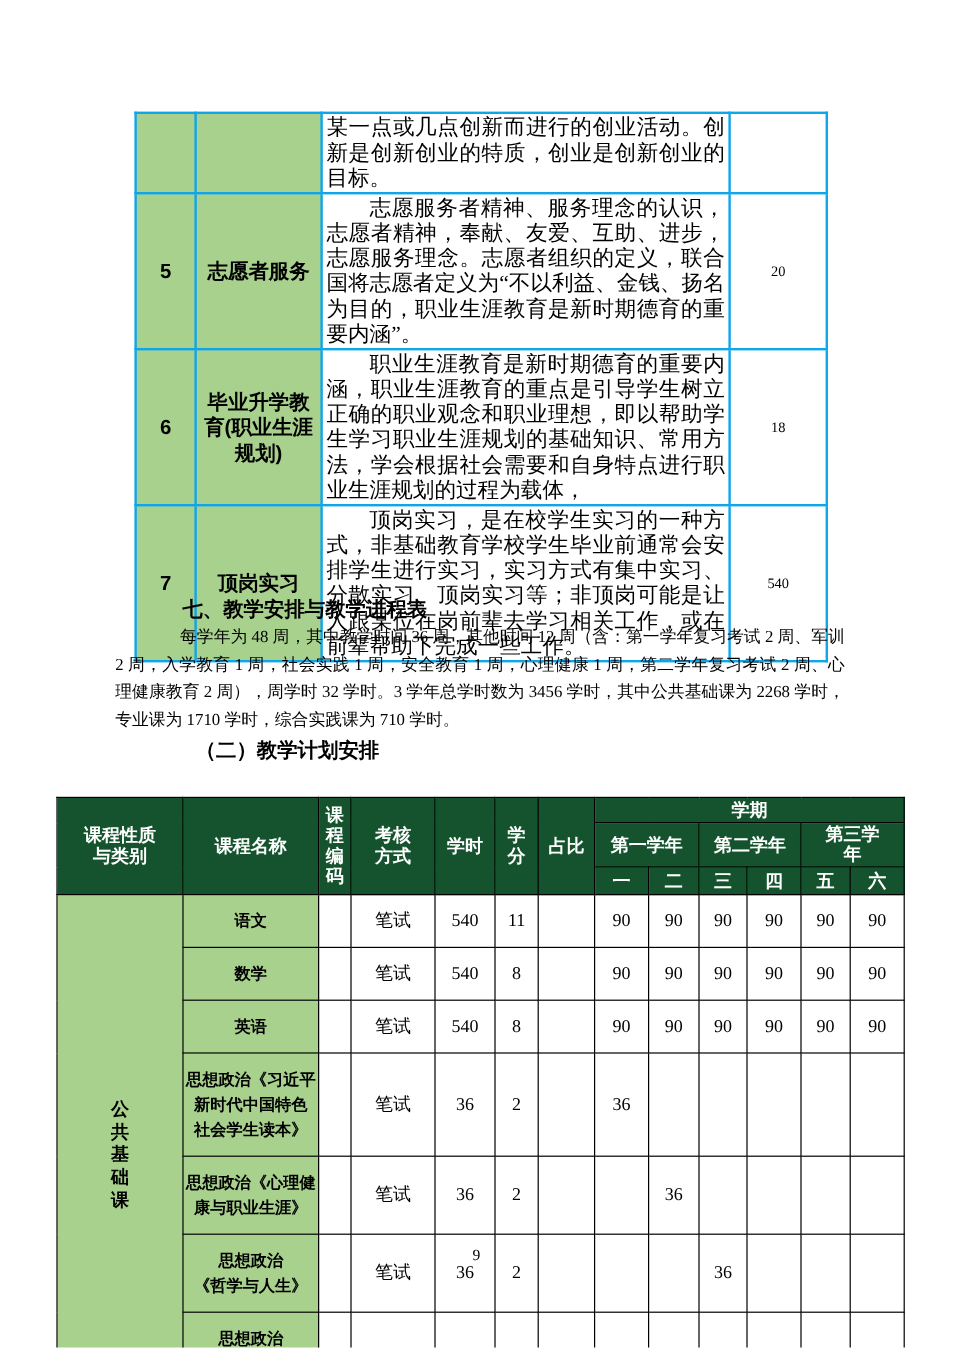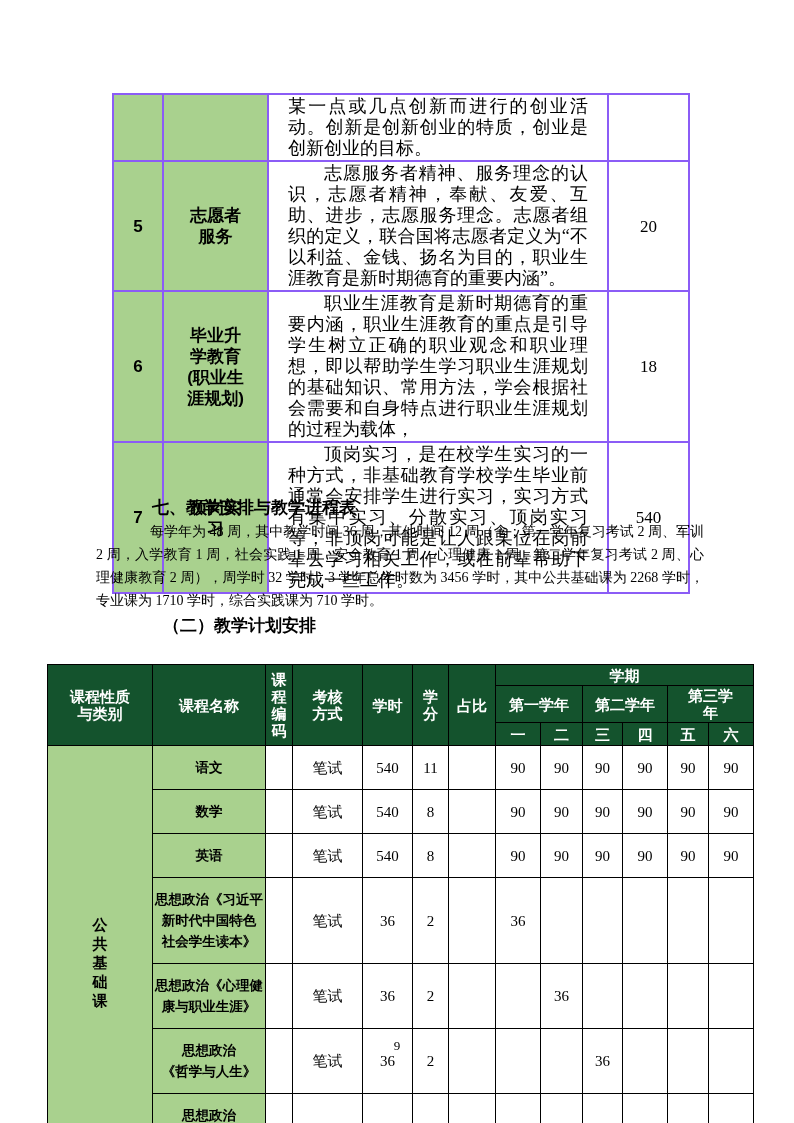--- a/index.html
+++ b/index.html
@@ -10,35 +10,35 @@
     position: relative;
     color: #000;
     font-family: "Liberation Serif", "DejaVu Serif", serif;
   }
 
   
   #t1wrap { position: absolute; left: 112px; top: 93px; }
   table { border-collapse: collapse; table-layout: fixed; }
   #t1 { width: 576px; }
   #t1 td {
-    border: 2px solid #8b5cf6;
-    padding: 1px 19px;
+    border: 2px solid #0ea5e9;
+    padding: 1px 3px;
     font-size: 18px; line-height: 21px;
     vertical-align: middle;
   }
   #t1 td.g {
     background: #A9D18E;
     text-align: center;
     font-weight: bold;
     font-family: "Liberation Sans", "DejaVu Sans", sans-serif;
     font-size: 17px;
   }
   #t1 td.d p { margin: 0; text-align: justify; }
   #t1 td.d p.ind { text-indent: 2em; }
-  #t1 td.hrs { text-align: center; font-size: 17px; }
+  #t1 td.hrs { text-align: center; font-size: 12px; }
 
   
   #sect { position: absolute; left: 96px; top: 497px; width: 608px; }
   #sect h3 {
     margin: 0; font-size: 17px; line-height: 21px; font-weight: bold;
     font-family: "Liberation Sans", "DejaVu Sans", sans-serif;
   }
   #sect .h-main { padding-left: 56px; }
   #sect .h-sub  { padding-left: 67px; }
   #sect p {

